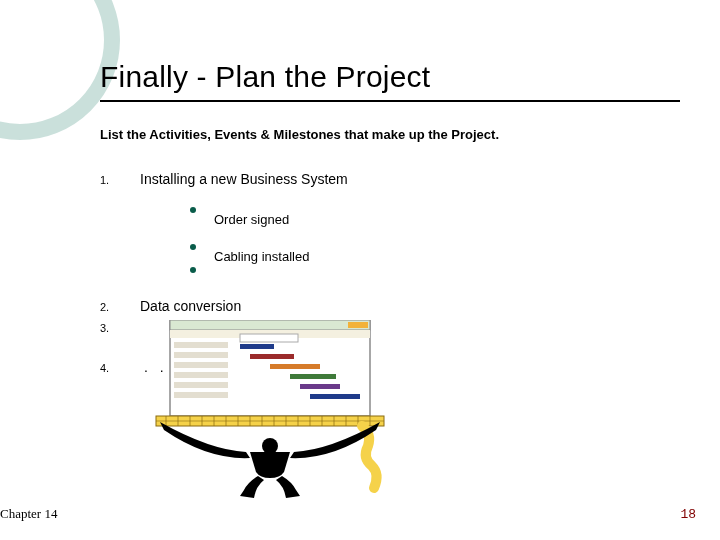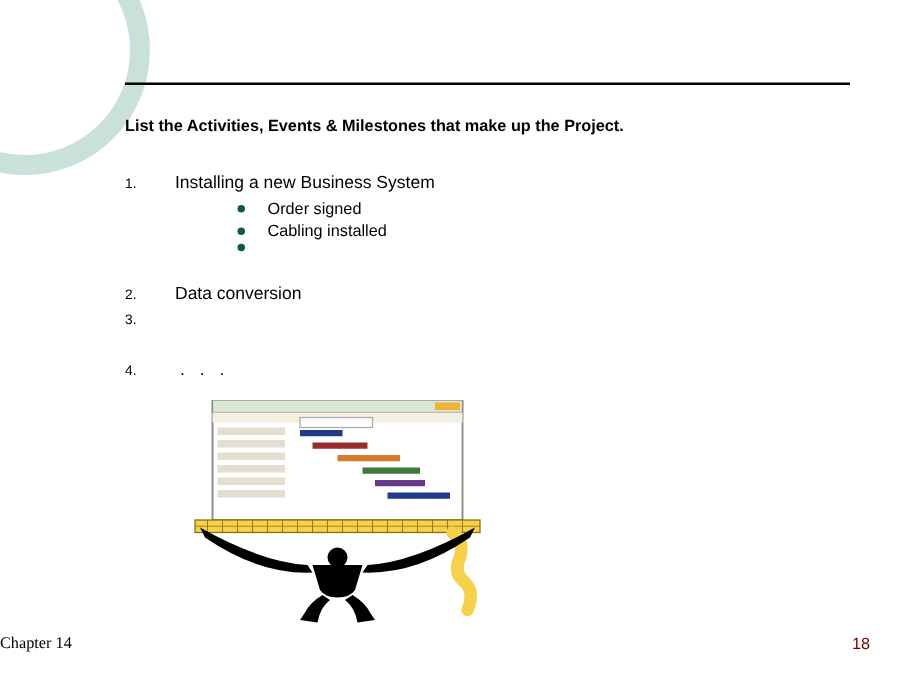--- a/index.html
+++ b/index.html
@@ -76,20 +76,21 @@
     width: 6px;
     height: 6px;
     background: #0a5c4a;
     border-radius: 50%;
     margin-right: 18px;
     flex-shrink: 0;
   }
   .subtext {
     font-size: 13px;
     color: #000;
+    margin-top: 19px;
   }
   .ellipsis {
     font-size: 14px;
     letter-spacing: 4px;
     margin-left: 4px;
   }
   .illus {
     position: absolute;
     left: 150px;
     top: 320px;
@@ -103,31 +104,32 @@
     bottom: 18px;
     text-align: left;
     font-family: "Times New Roman", Times, serif;
     font-size: 13px;
     color: #000;
   }
   .footer-page {
     position: absolute;
     right: 24px;
     bottom: 18px;
-    font-family: Liberation Sans, sans-serif;
+    font-family: Liberation Mono, monospace;
     font-size: 13px;
     color: #800000;
   }
 </style>
 </head>
 <body>
 
 <div class="ring"></div>
 
 <div class="slide">
+  <div class="title">Finally - Plan the Project</div>
   <div class="rule"></div>
   <div class="subtitle">List the Activities, Events &amp; Milestones that make up the Project.</div>
 
   <div class="list">
 
     <div class="row">
       <div class="num">1.</div>
       <div class="item-text">Installing a new Business System</div>
     </div>
     <div class="sublist">

